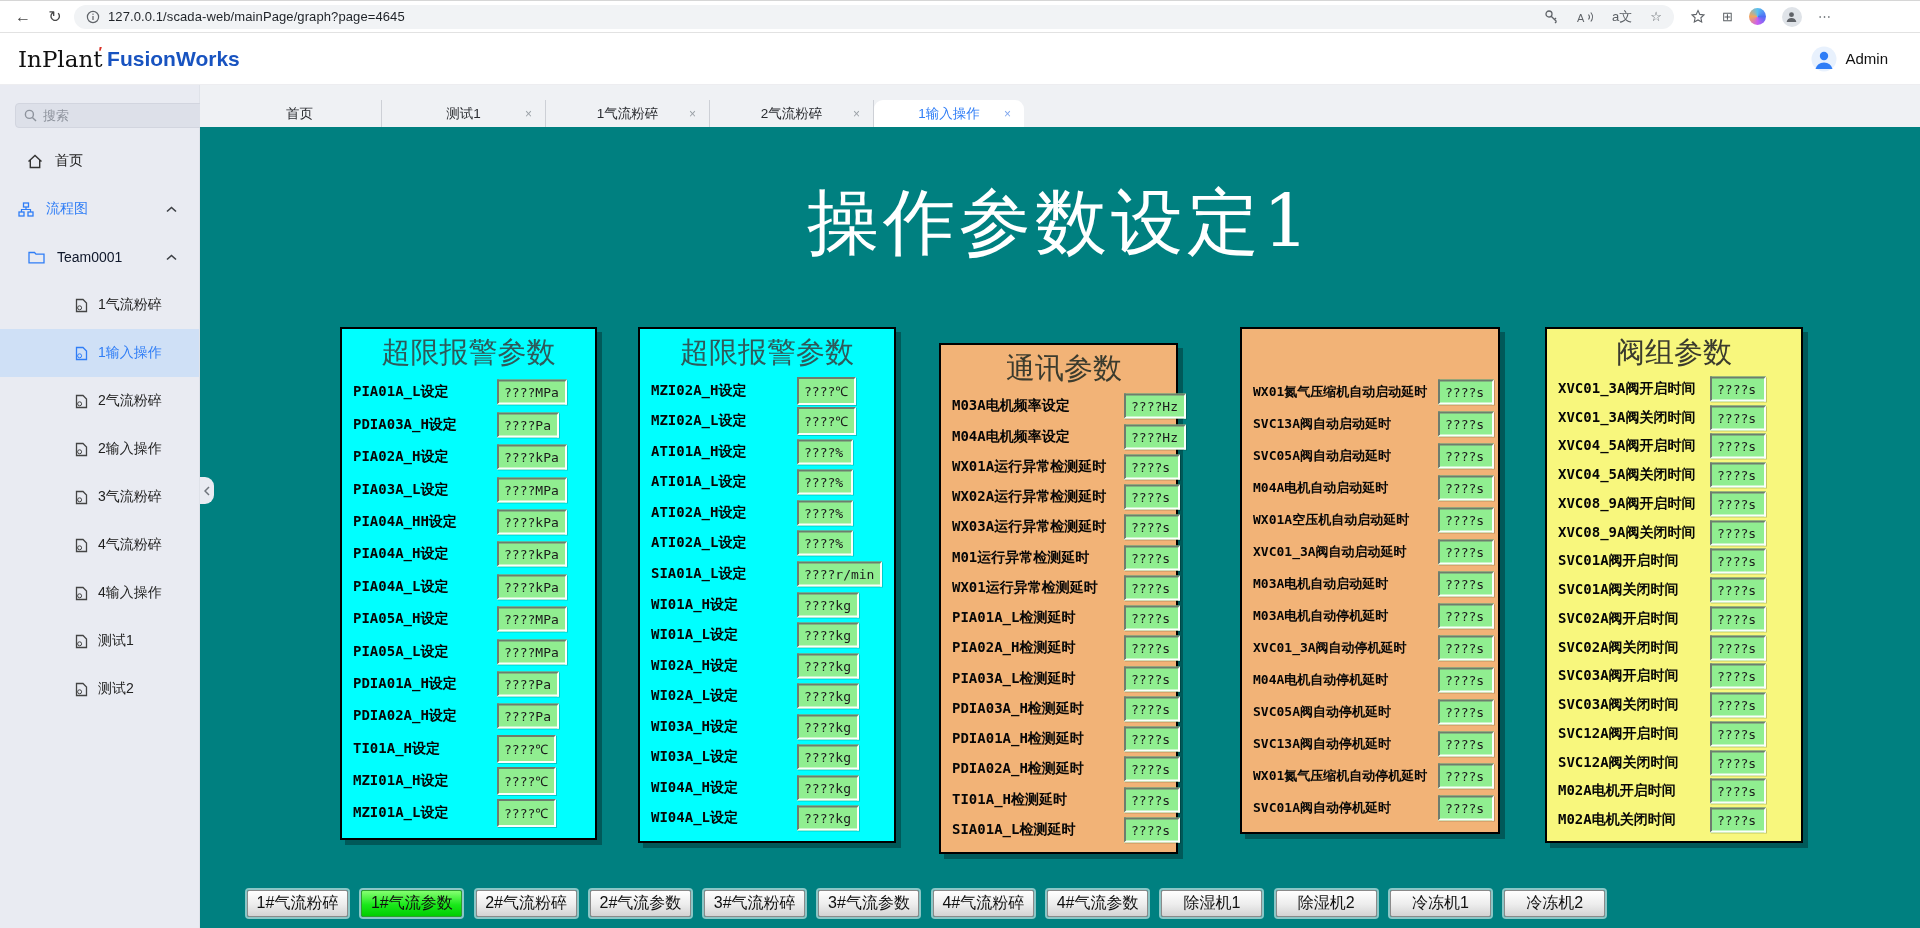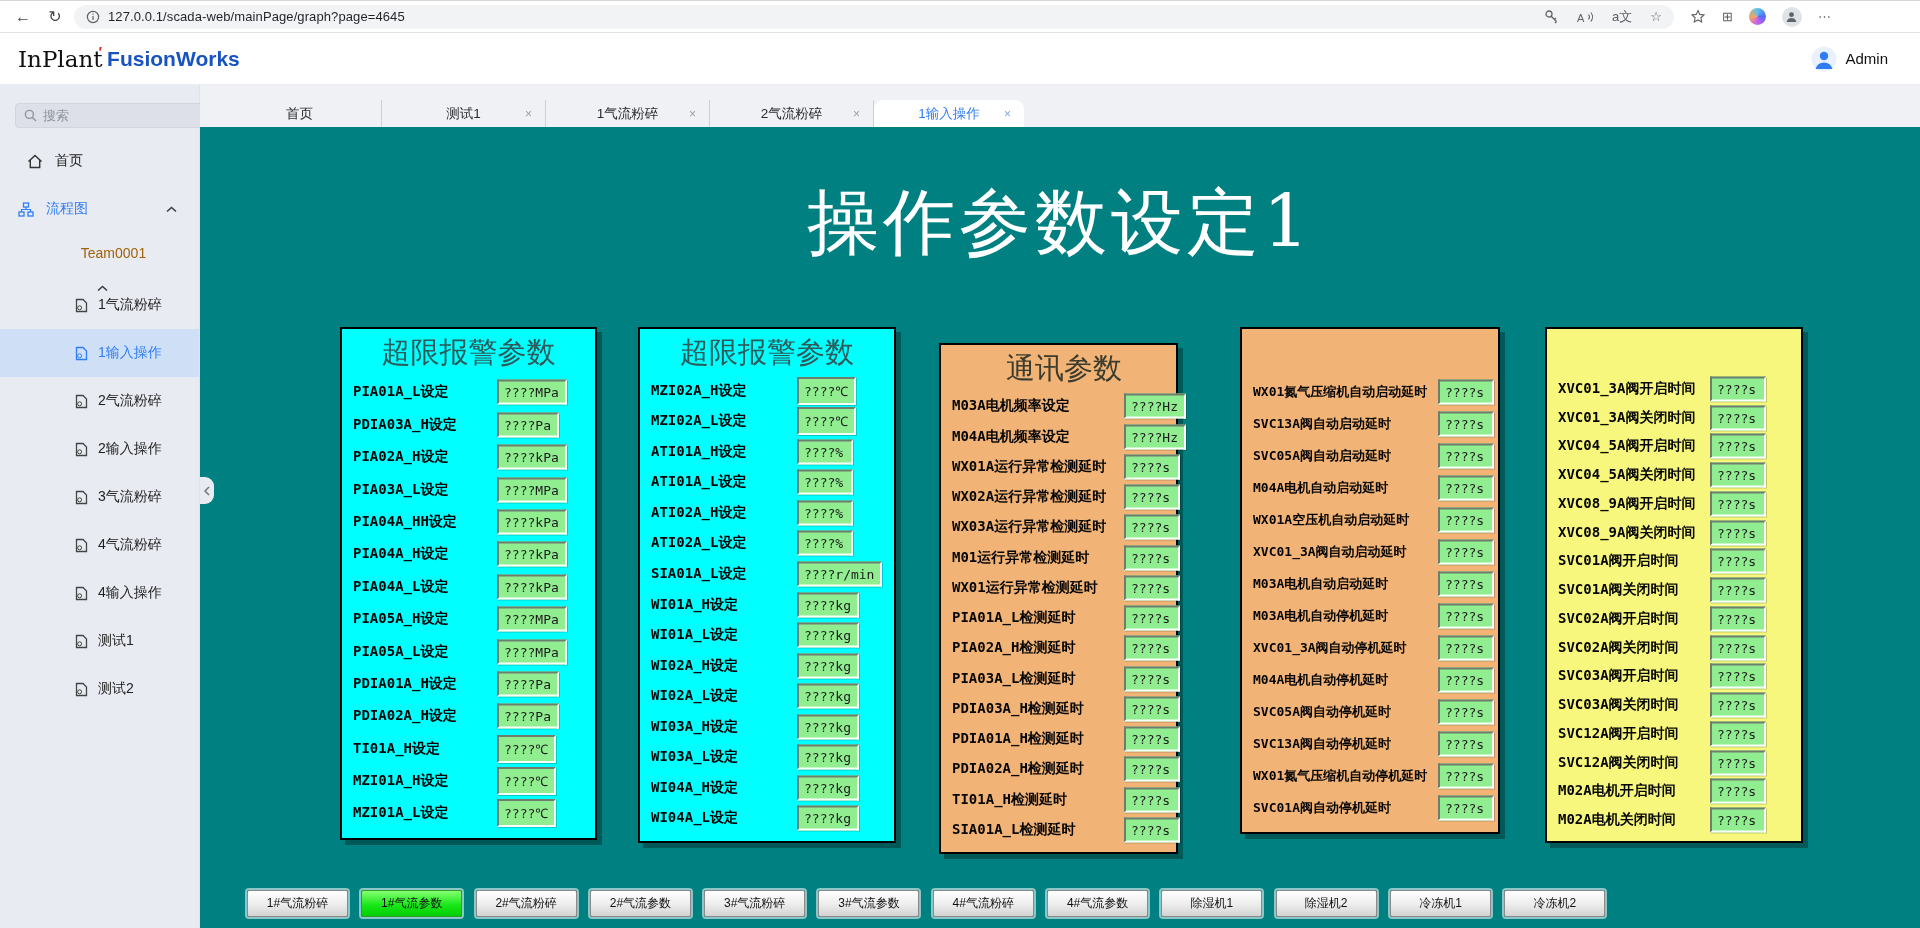--- a/index.html
+++ b/index.html
@@ -36,21 +36,21 @@
   .sidebar { position:absolute; left:0; top:85px; width:200px; bottom:0; background:#e9ebf2;
              border-right:1px solid #dfe2e9; }
   .search { position:absolute; left:15px; top:18px; width:200px; height:25px; background:#dde0e9;
             border:1px solid #d2d5df; border-radius:4px; display:flex; align-items:center; padding:0 8px; gap:6px; }
   .search input { border:none; outline:none; background:transparent; width:120px; font-size:13px; color:#444; }
   .search input::placeholder { color:#8d929c; }
   .navlist { position:absolute; left:0; top:52px; width:100%; }
   .nitem { height:48px; display:flex; align-items:center; gap:12px; font-size:14px; color:#222; cursor:default; }
   .nitem.home { padding-left:27px; }
   .nitem.root { padding-left:18px; color:#2f7df6; }
-  .nitem.group { padding-left:28px; color:#a16207;flex-direction:column; }
+  .nitem.group { padding-left:28px; color:#0f172a; }
   .nitem .grow { flex:1; }
   .nitem .chev { margin-right:22px; color:#3c3f44; }
   .pageitem { height:48px; display:flex; align-items:center; gap:10px; padding-left:75px;
               font-size:14px; color:#222; cursor:default; }
   .pageitem.active { background:#cfe0f6; color:#2f7df6; }
   .pageitem.active svg .doc-stroke { stroke:#2f7df6; }
   .collapse-handle { position:absolute; left:200px; top:477px; width:14px; height:27px;
                      background:#e9ebf2; border-radius:0 9px 9px 0; display:flex; align-items:center;
                      justify-content:center; color:#6f747c; font-size:12px; z-index:5; }
 
@@ -83,21 +83,21 @@
          font-size:14px; color:#060606; white-space:nowrap; }
   .panel.p4 .lbl { font-size:13px; }
   .val { position:absolute; left:var(--vx); top:50%; transform:translateY(-50%);
          background:#90ee90; border:2px solid; border-color:#6e7d6e #fbfffb #fbfffb #6e7d6e;
          font-family:"DejaVu Sans Mono", monospace; font-size:13px; color:#1c1c1c;
          padding:3px 6px 3px 5px; min-width:56px; white-space:nowrap; box-shadow:1px 1px 0 rgba(0,0,0,.2); }
 
   .navbtns { position:absolute; left:47px; top:763px; display:flex; gap:13.3px; }
   .navbtn { width:101px; height:27px; border:1px solid #8a8a8a; border-radius:2px;
             background:linear-gradient(180deg,#ffffff 0%,#ececec 55%,#d3d3d3 100%);
-            font-size:12px; color:#101010; font-family:"Liberation Sans", sans-serif;
+            font-size:16px; color:#101010; font-family:"Liberation Sans", sans-serif;
             box-shadow:0 0 0 2px rgba(255,255,255,.55); cursor:default; }
   .navbtn.active { background:linear-gradient(180deg,#86ff72 0%,#1ae81a 55%,#00ce00 100%);
                    border-color:#2f9e2f; }
 
   svg { display:block; }
 </style>
 </head>
 <body>
 
 <div class="screen">
@@ -564,20 +564,21 @@
     <span class="lbl">WX01氮气压缩机自动停机延时</span>
     <span class="val">????s</span>
   </div>
           <div class="prow">
     <span class="lbl">SVC01A阀自动停机延时</span>
     <span class="val">????s</span>
   </div>
         </div>
   </div>
       <div class="panel yellow p5" style="left: 1345px; top: 200px; width: 258px; height: 516px; --vx: 163px;">
+    <div class="ptitle">阀组参数</div>
     <div class="rows">
           <div class="prow">
     <span class="lbl">XVC01_3A阀开启时间</span>
     <span class="val">????s</span>
   </div>
           <div class="prow">
     <span class="lbl">XVC01_3A阀关闭时间</span>
     <span class="val">????s</span>
   </div>
           <div class="prow">

